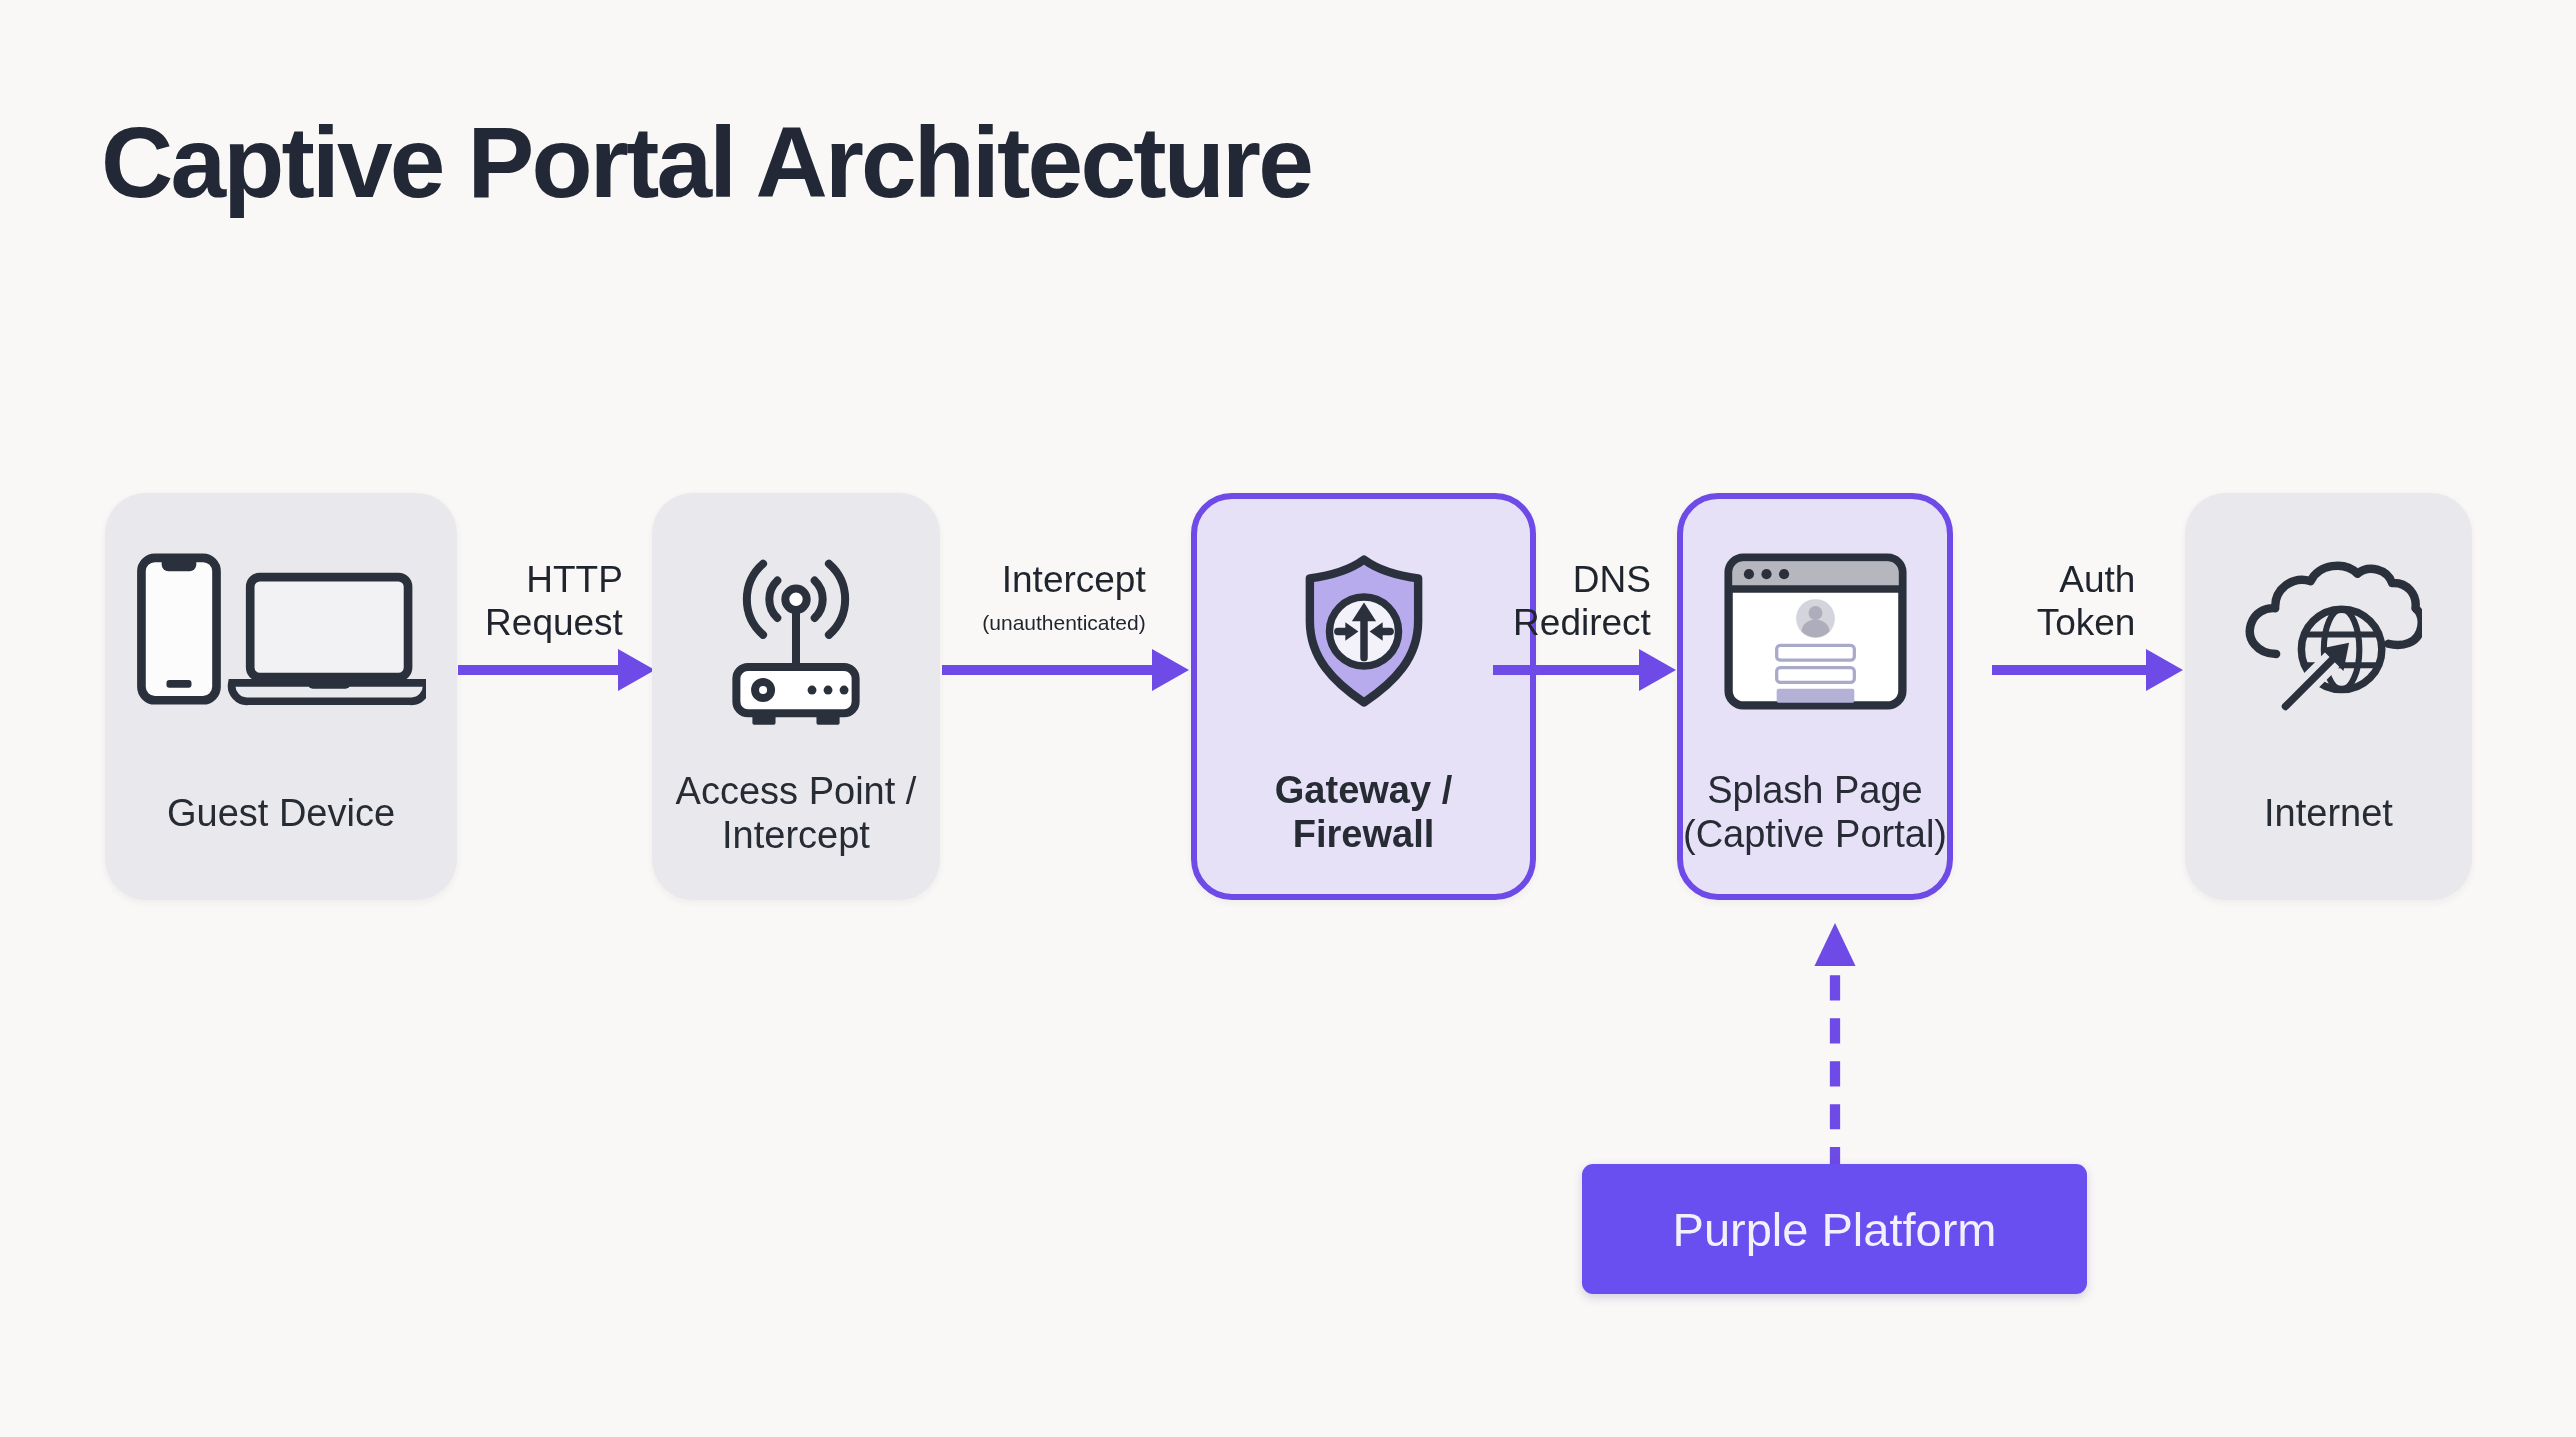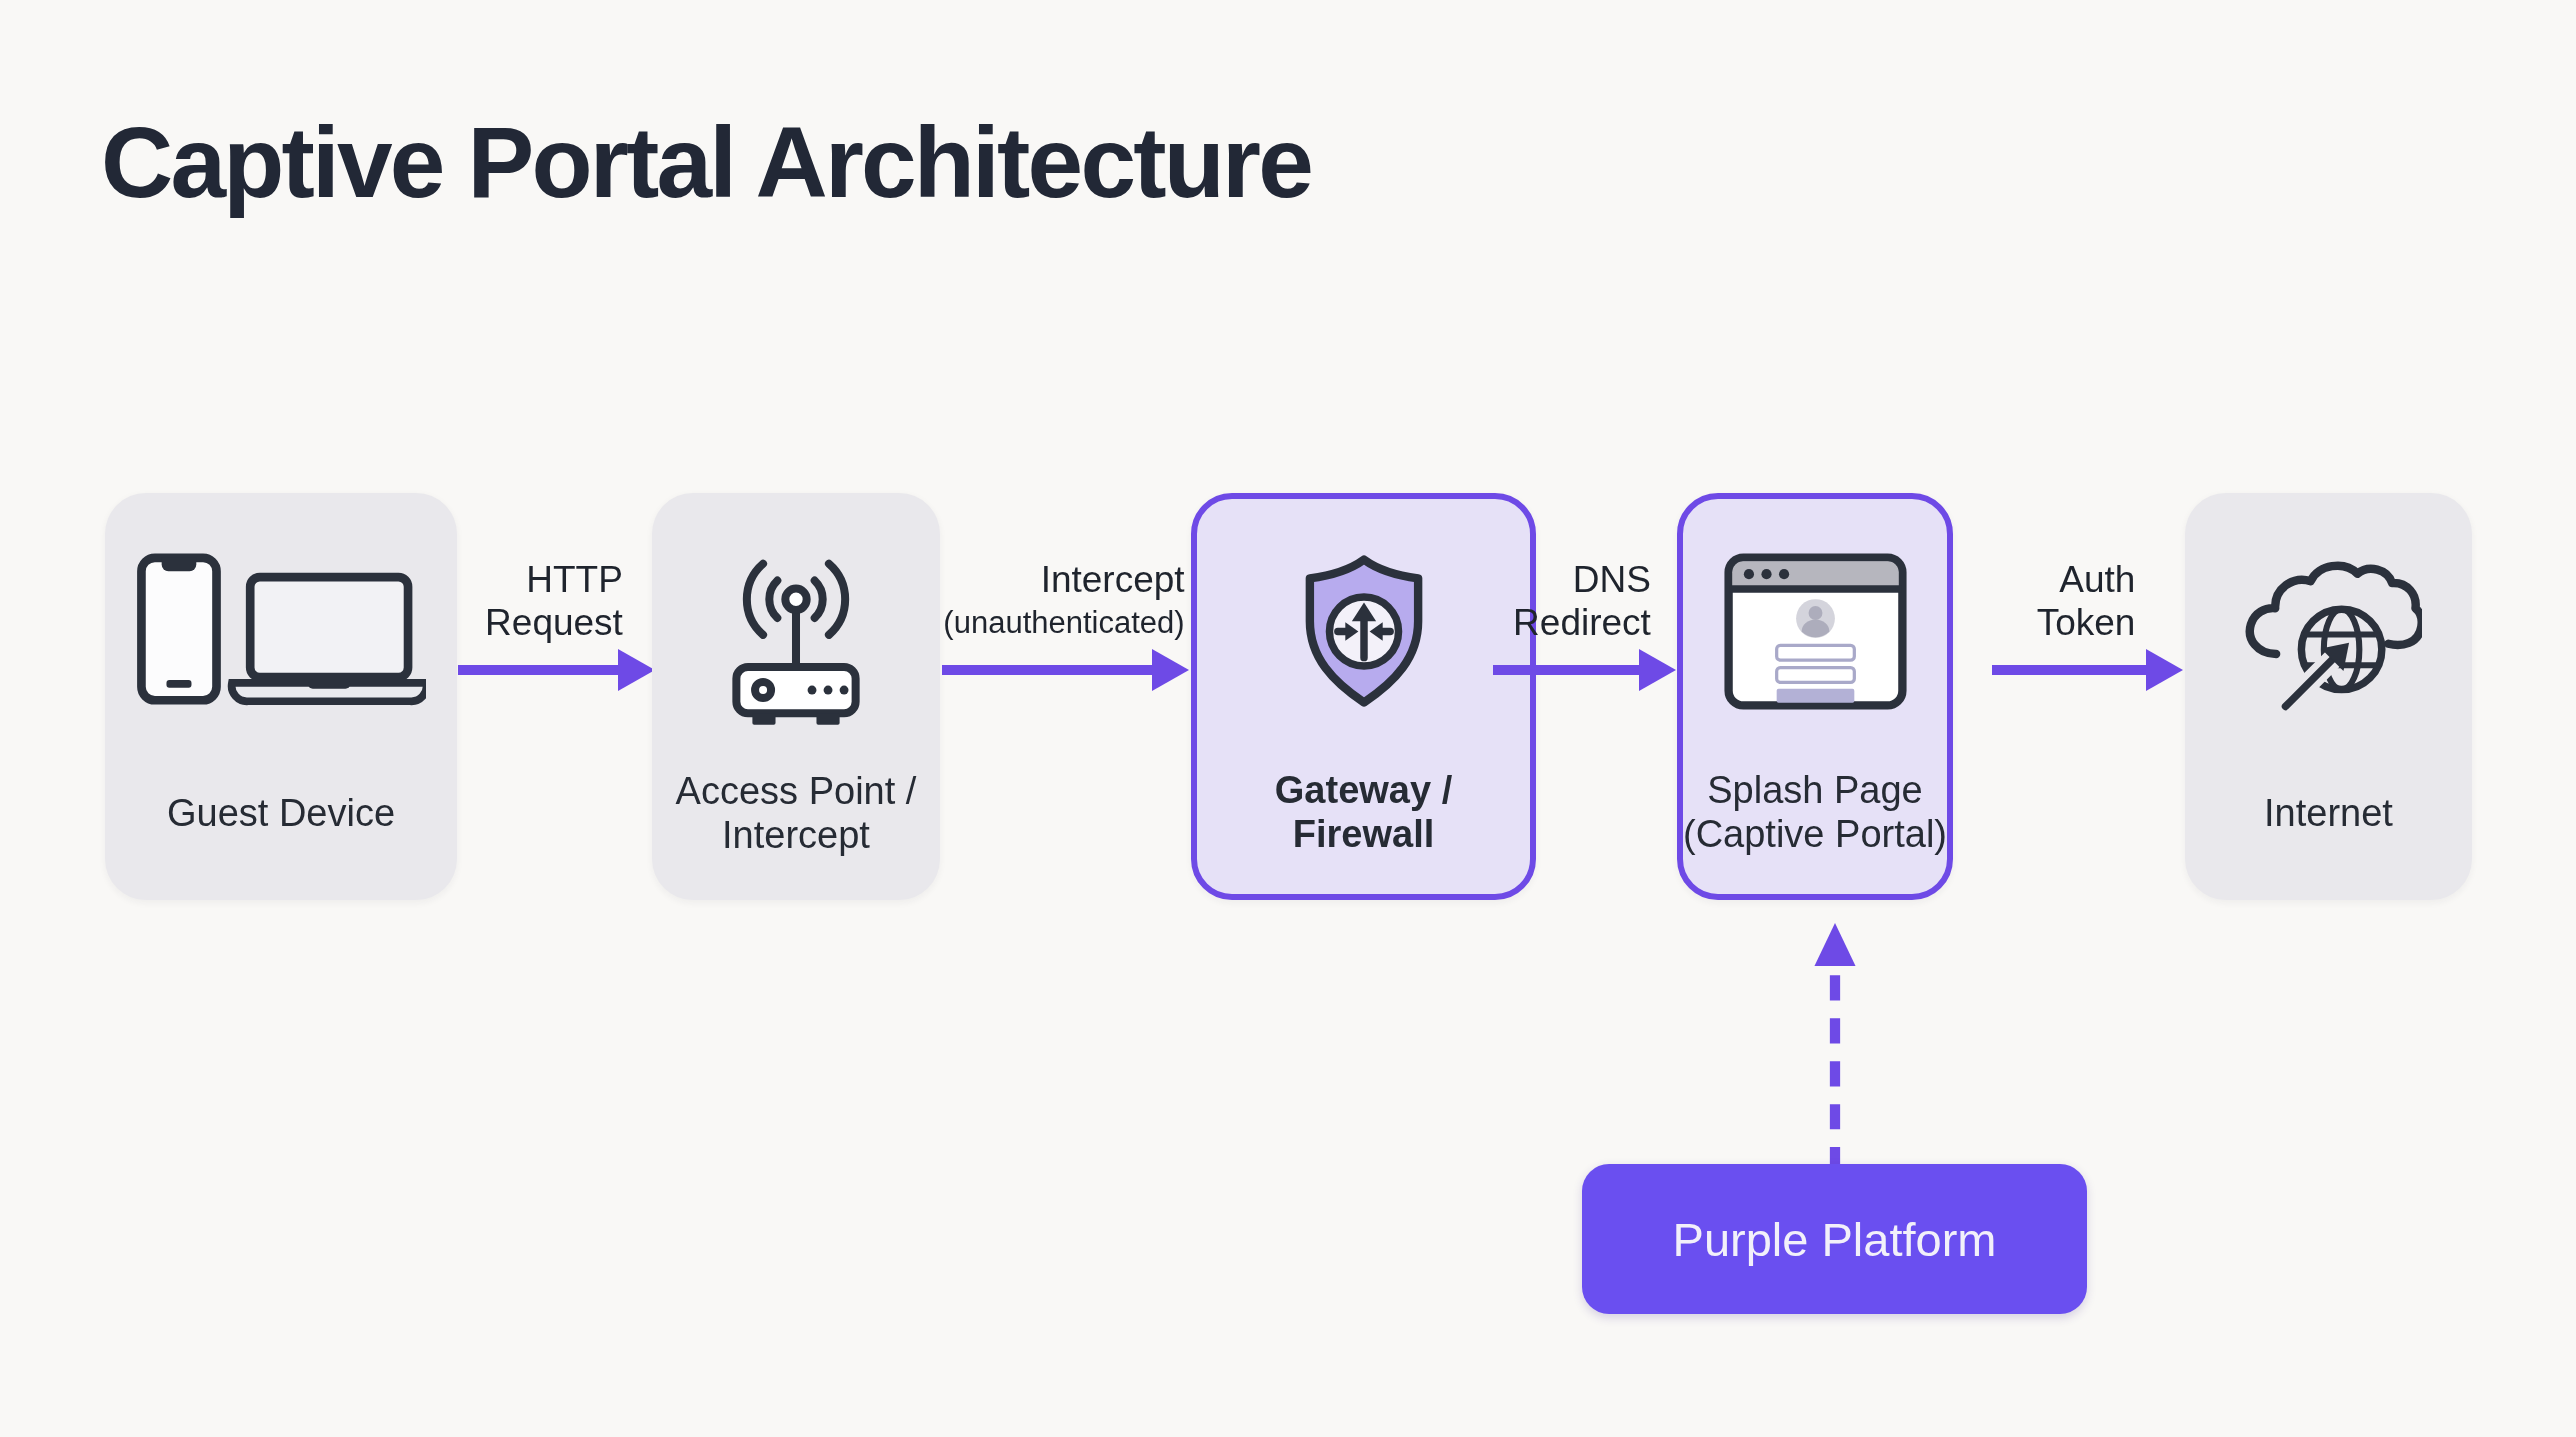--- a/index.html
+++ b/index.html
@@ -53,26 +53,26 @@
   .arrow--f3{left:1493px;width:146px;}
   .arrow--f4{left:1992px;width:154px;}
   .flow-label{
     position:absolute;top:558px;transform:translateX(-50%);
     text-align:right;font-size:37px;line-height:43px;color:#1F242D;white-space:nowrap;
   }
   .flow-label--f1{left:554px;}
   .flow-label--f2{left:1064px;}
   .flow-label--f3{left:1582px;}
   .flow-label--f4{left:2086px;}
-  .flow-label--f2 .flow-line2{font-size:31px;}
+  .flow-label--f2 .flow-line2{font-size:21px;}
   .flow-line1,.flow-line2{display:block;}
   
   .platform{
-    position:absolute;left:1582px;top:1164px;width:505px;height:150px;
-    background:var(--platform);border-radius:27px;
+    position:absolute;left:1582px;top:1164px;width:505px;height:130px;
+    background:var(--platform);border-radius:11px;
     display:flex;align-items:center;justify-content:center;
     color:#F2F0FA;font-size:47px;box-shadow:0 3.7px 9.4px rgba(60,40,140,0.18);
   }
   .feedback-arrow{position:absolute;left:1807px;top:921px;}
   .feedback-label{
     position:absolute;left:1861px;top:1011px;
     font-size:37px;line-height:46px;color:#1F242D;white-space:nowrap;
   }
   .fb-line{display:block;}
 </style>

